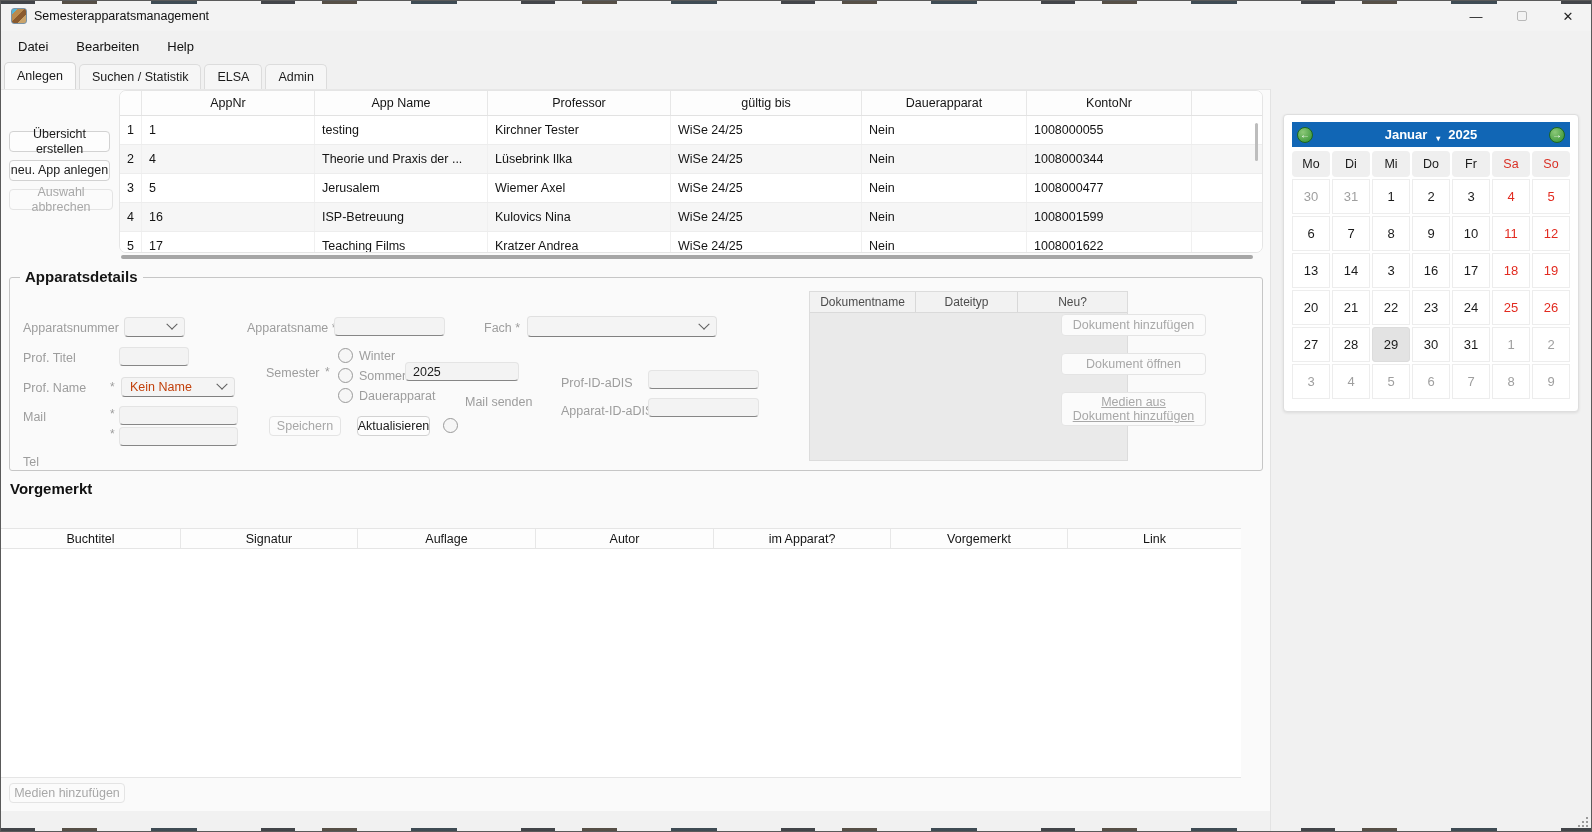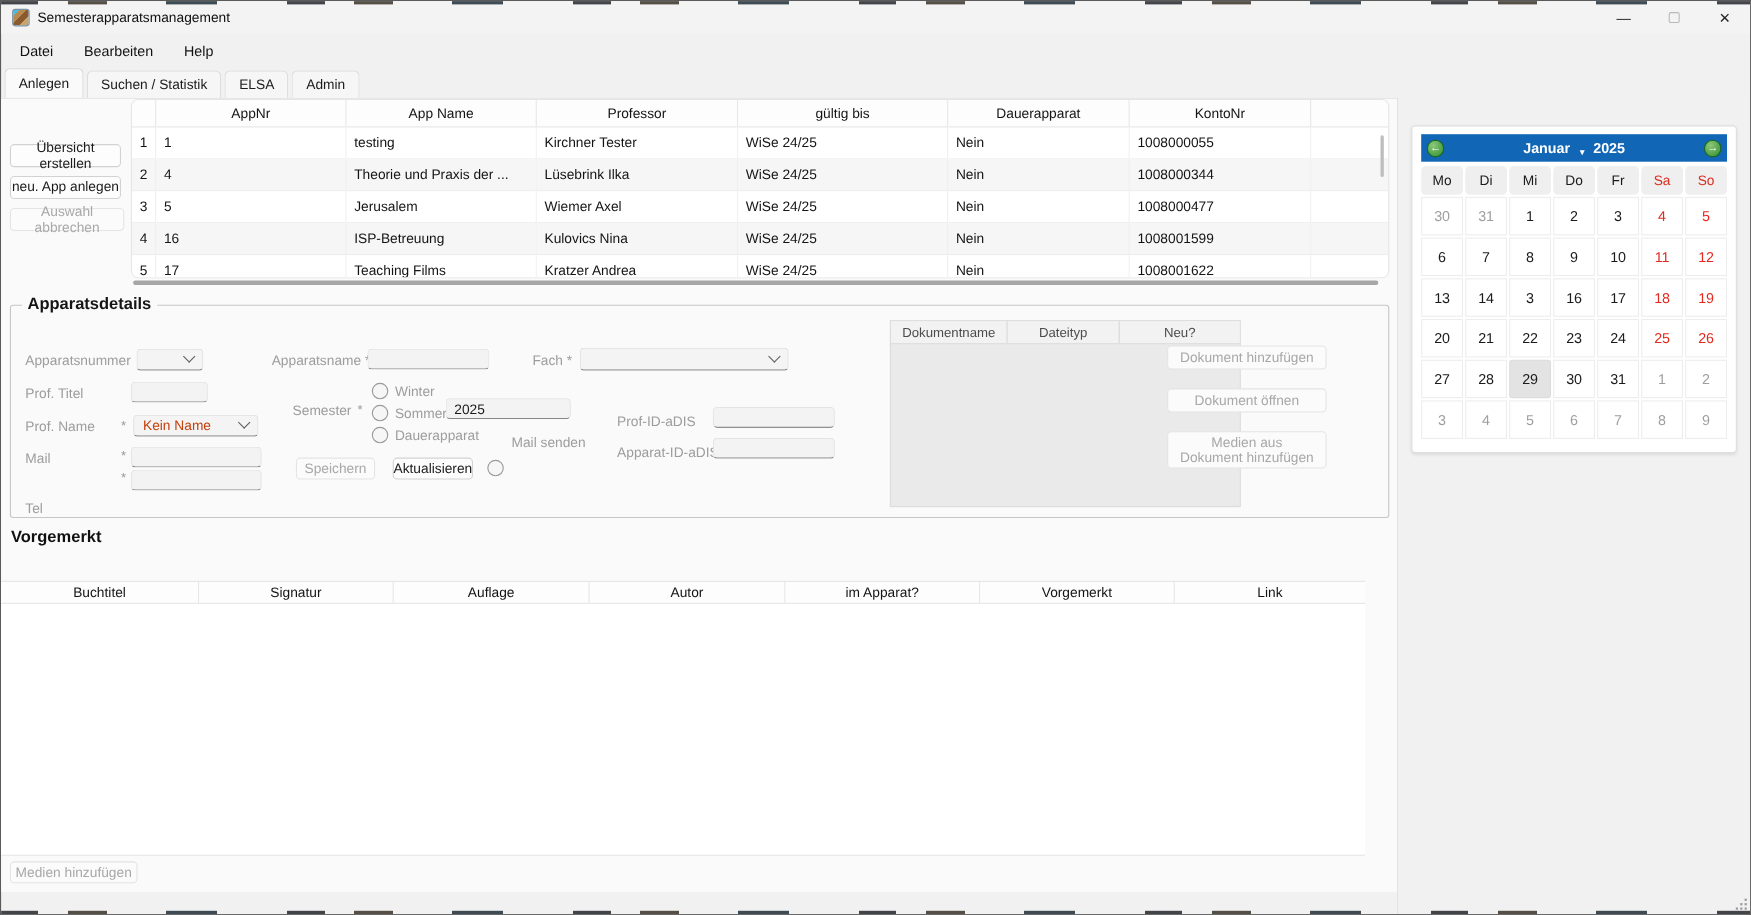--- a/index.html
+++ b/index.html
@@ -282,21 +282,21 @@
   <div class="doclist">
     <div class="dochead">
       <div>Dokumentname</div>
       <div>Dateityp</div>
       <div>Neu?</div>
     </div>
   </div>
 
   <div class="btn disabled docbtn" style="top:313px;height:22px;">Dokument hinzufügen</div>
   <div class="btn disabled docbtn" style="top:352px;height:22px;">Dokument öffnen</div>
-  <div class="btn disabled docbtn" style="top:391px;height:34px;padding:4px 10px;">Medien aus Dokument hinzufügen</div>
+  <div class="btn disabled docbtn" style="top:391px;height:34px;padding:4px 10px;text-decoration:underline;">Medien aus Dokument hinzufügen</div>
 
   <div class="medtitle">Vorgemerkt</div>
   <div class="mhead">
     <div>Buchtitel</div>
     <div>Signatur</div>
     <div>Auflage</div>
     <div>Autor</div>
     <div>im Apparat?</div>
     <div>Vorgemerkt</div>
     <div>Link</div>

